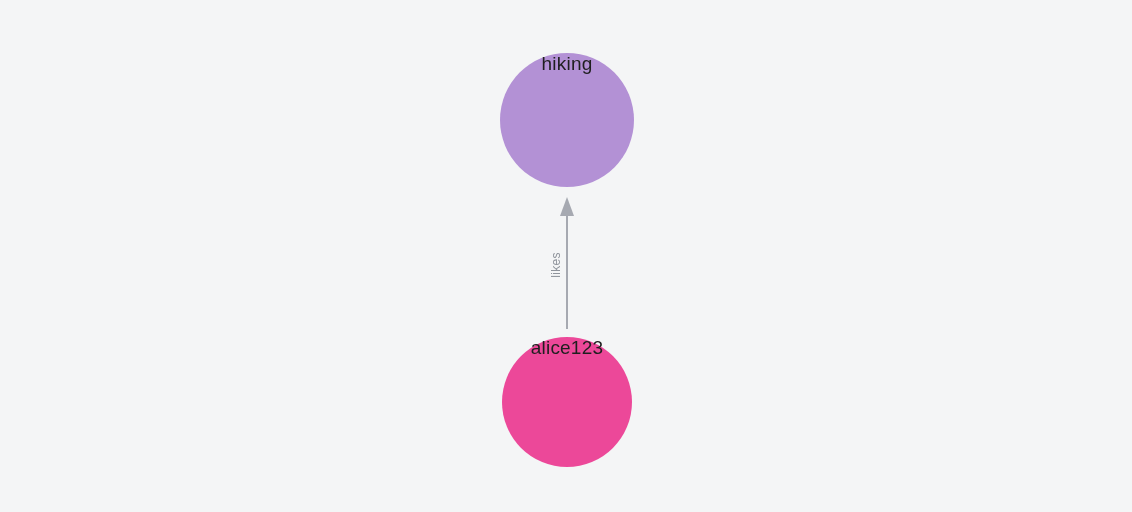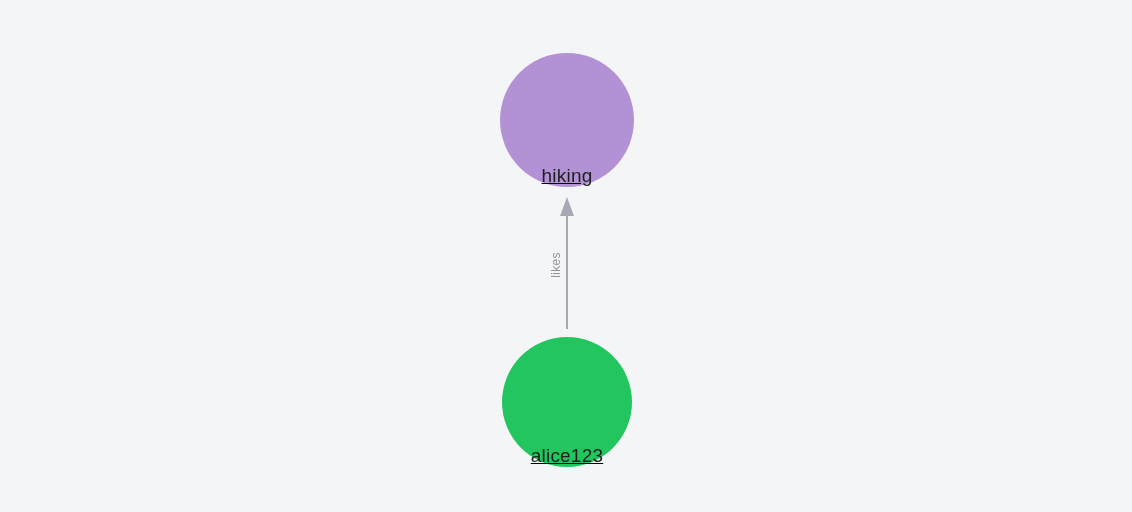--- a/index.html
+++ b/index.html
@@ -12,24 +12,23 @@
   .canvas {
     position: relative;
     width: 1132px;
     height: 512px;
     overflow: hidden;
   }
   .node {
     position: absolute;
     border-radius: 50%;
     display: flex;
-    align-items: flex-end;
+    align-items: flex-start;
     justify-content: center;
     cursor: pointer;
-    text-decoration: underline;
   }
   .node-label {
     font-size: 19px;
     letter-spacing: 0.2px;
   }
   .node-hiking {
     left: 500px;
     top: 53px;
     width: 134px;
     height: 134px;
@@ -77,17 +76,17 @@
   <div>
     <div class="edge-line" style="background: rgb(166, 169, 177);"></div>
     <div class="edge-arrowhead" style="border-bottom-color: rgb(166, 169, 177);"></div>
     <div class="edge-label" style="color: rgb(142, 147, 155);">likes</div>
   </div>
 
   <div class="node node-hiking" style="background: rgb(179, 145, 213);">
     <span class="node-label" style="color: rgb(31, 31, 31);">hiking</span>
   </div>
 
-  <div class="node node-alice" style="background: #22c55e;">
+  <div class="node node-alice" style="background: #ec4899;">
     <span class="node-label" style="color: rgb(31, 31, 31);">alice123</span>
   </div>
 
 </div>
 
 </body></html>

